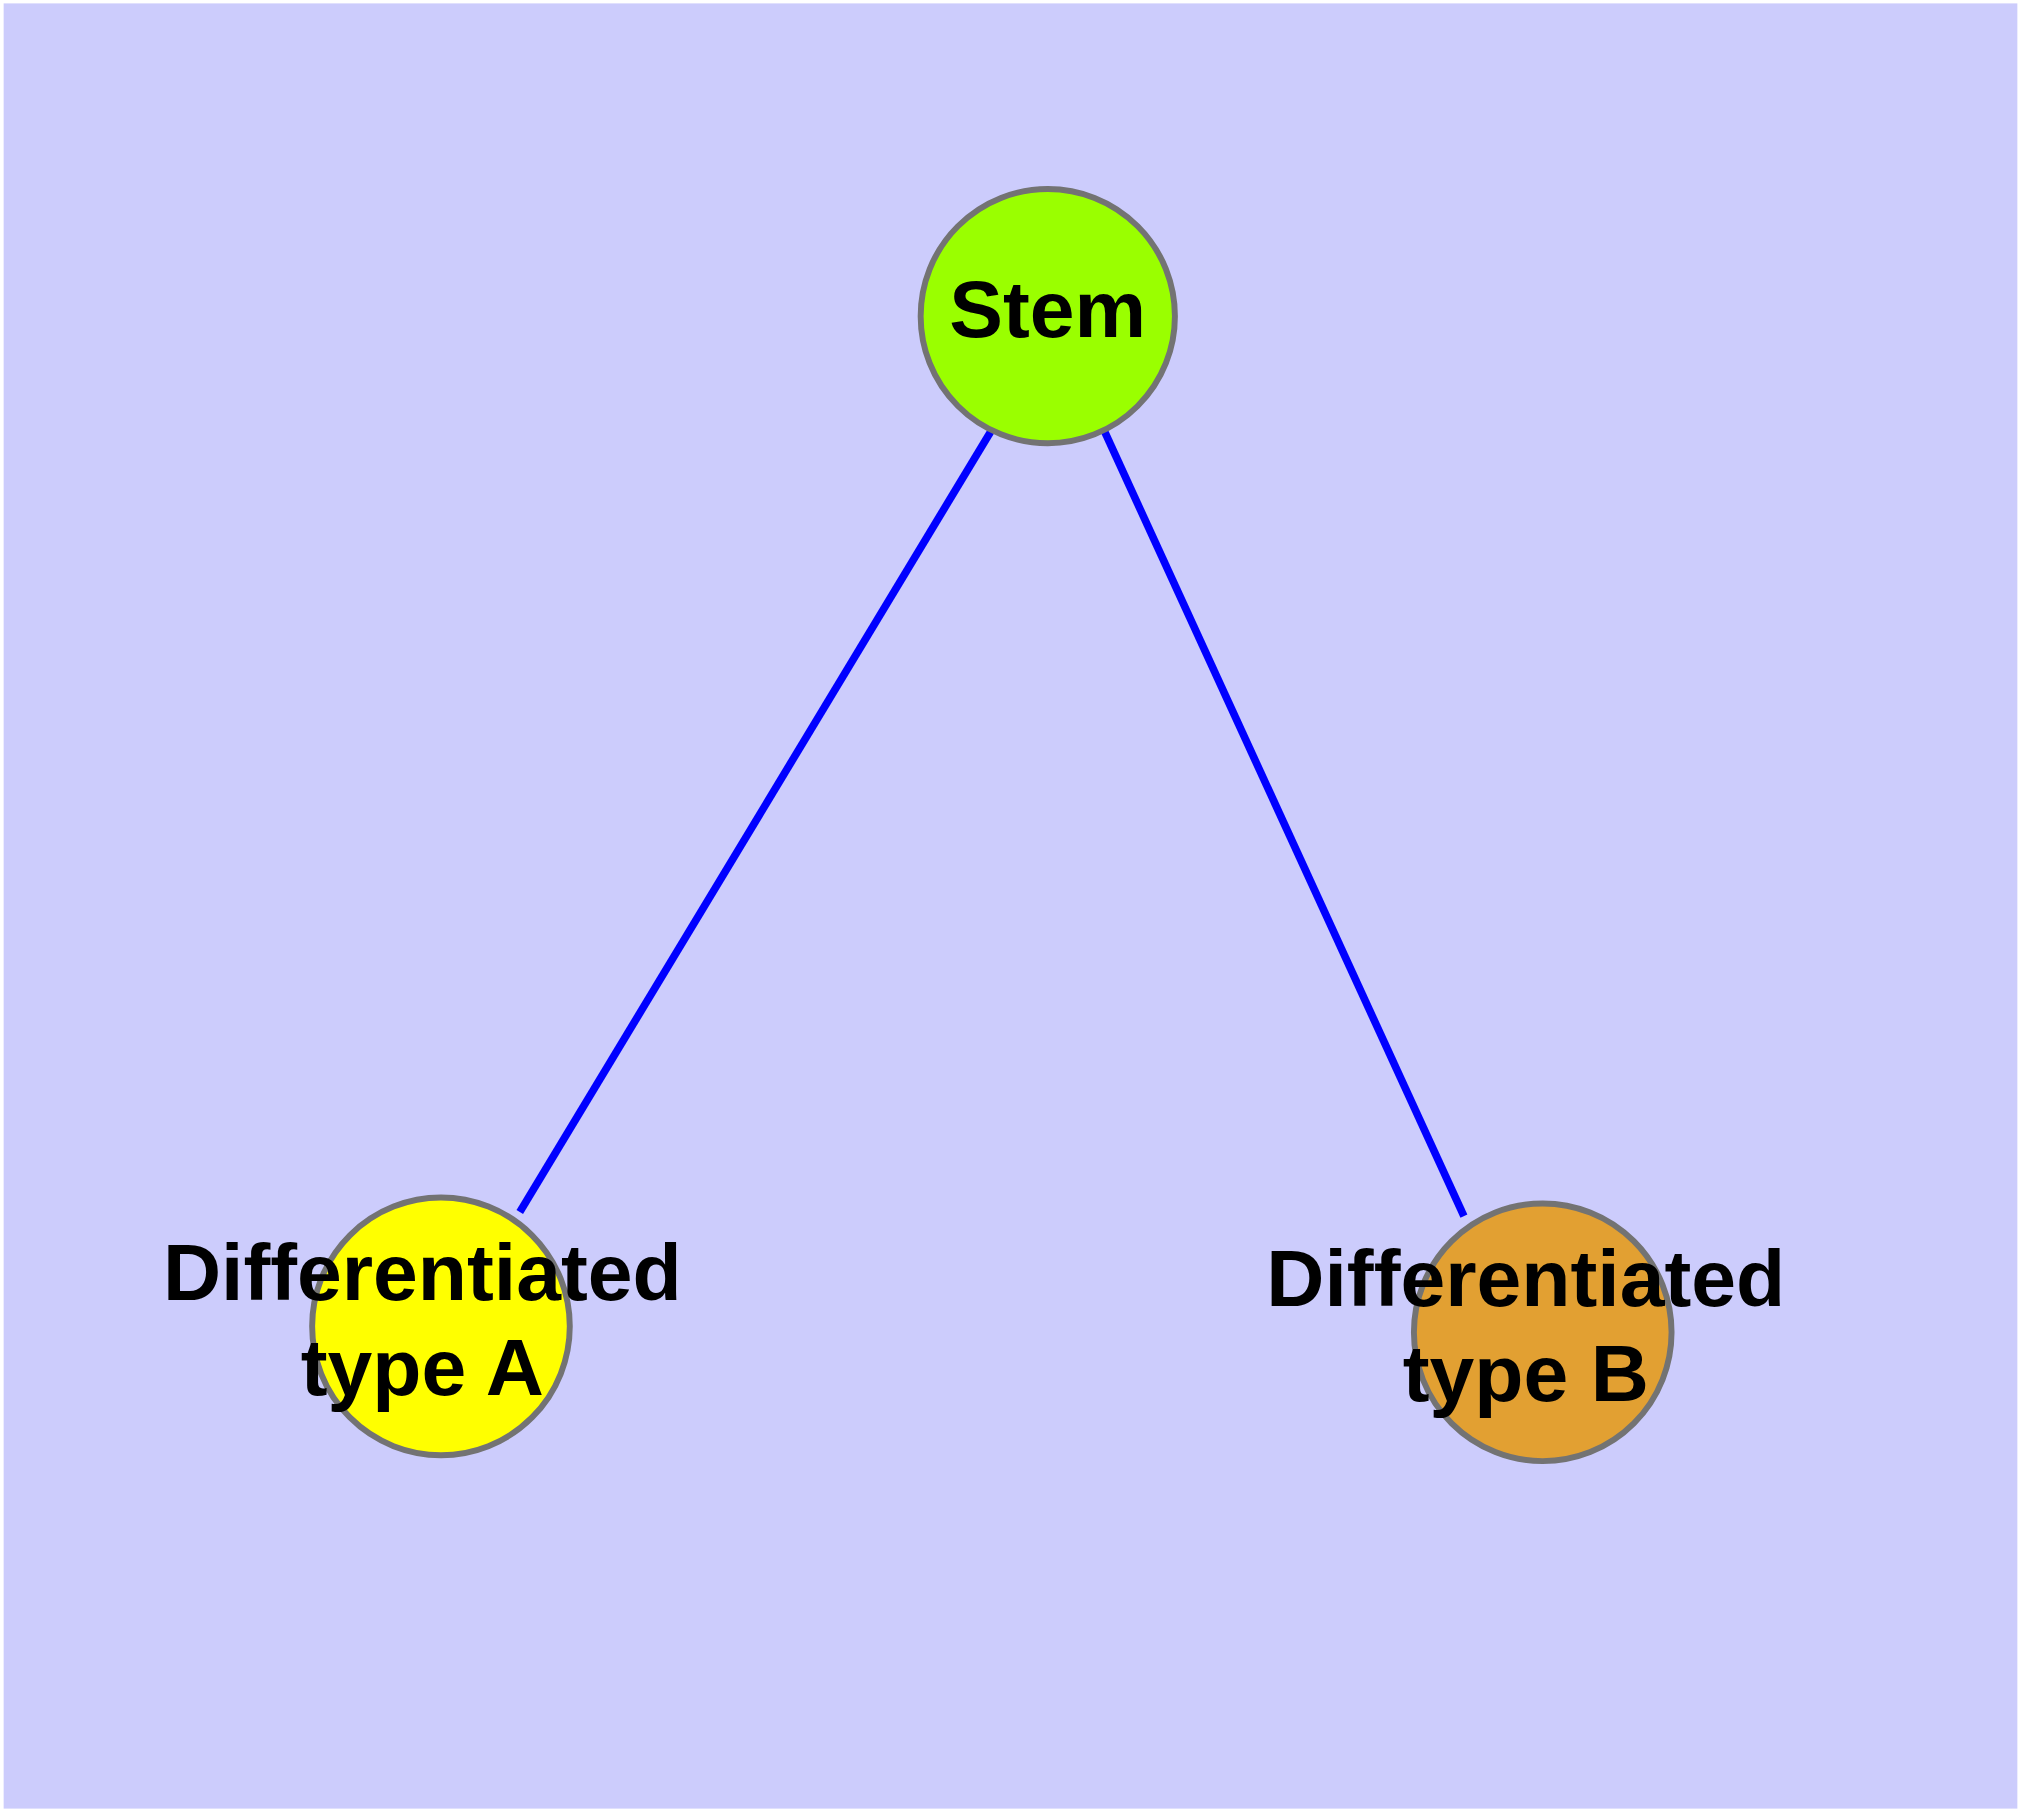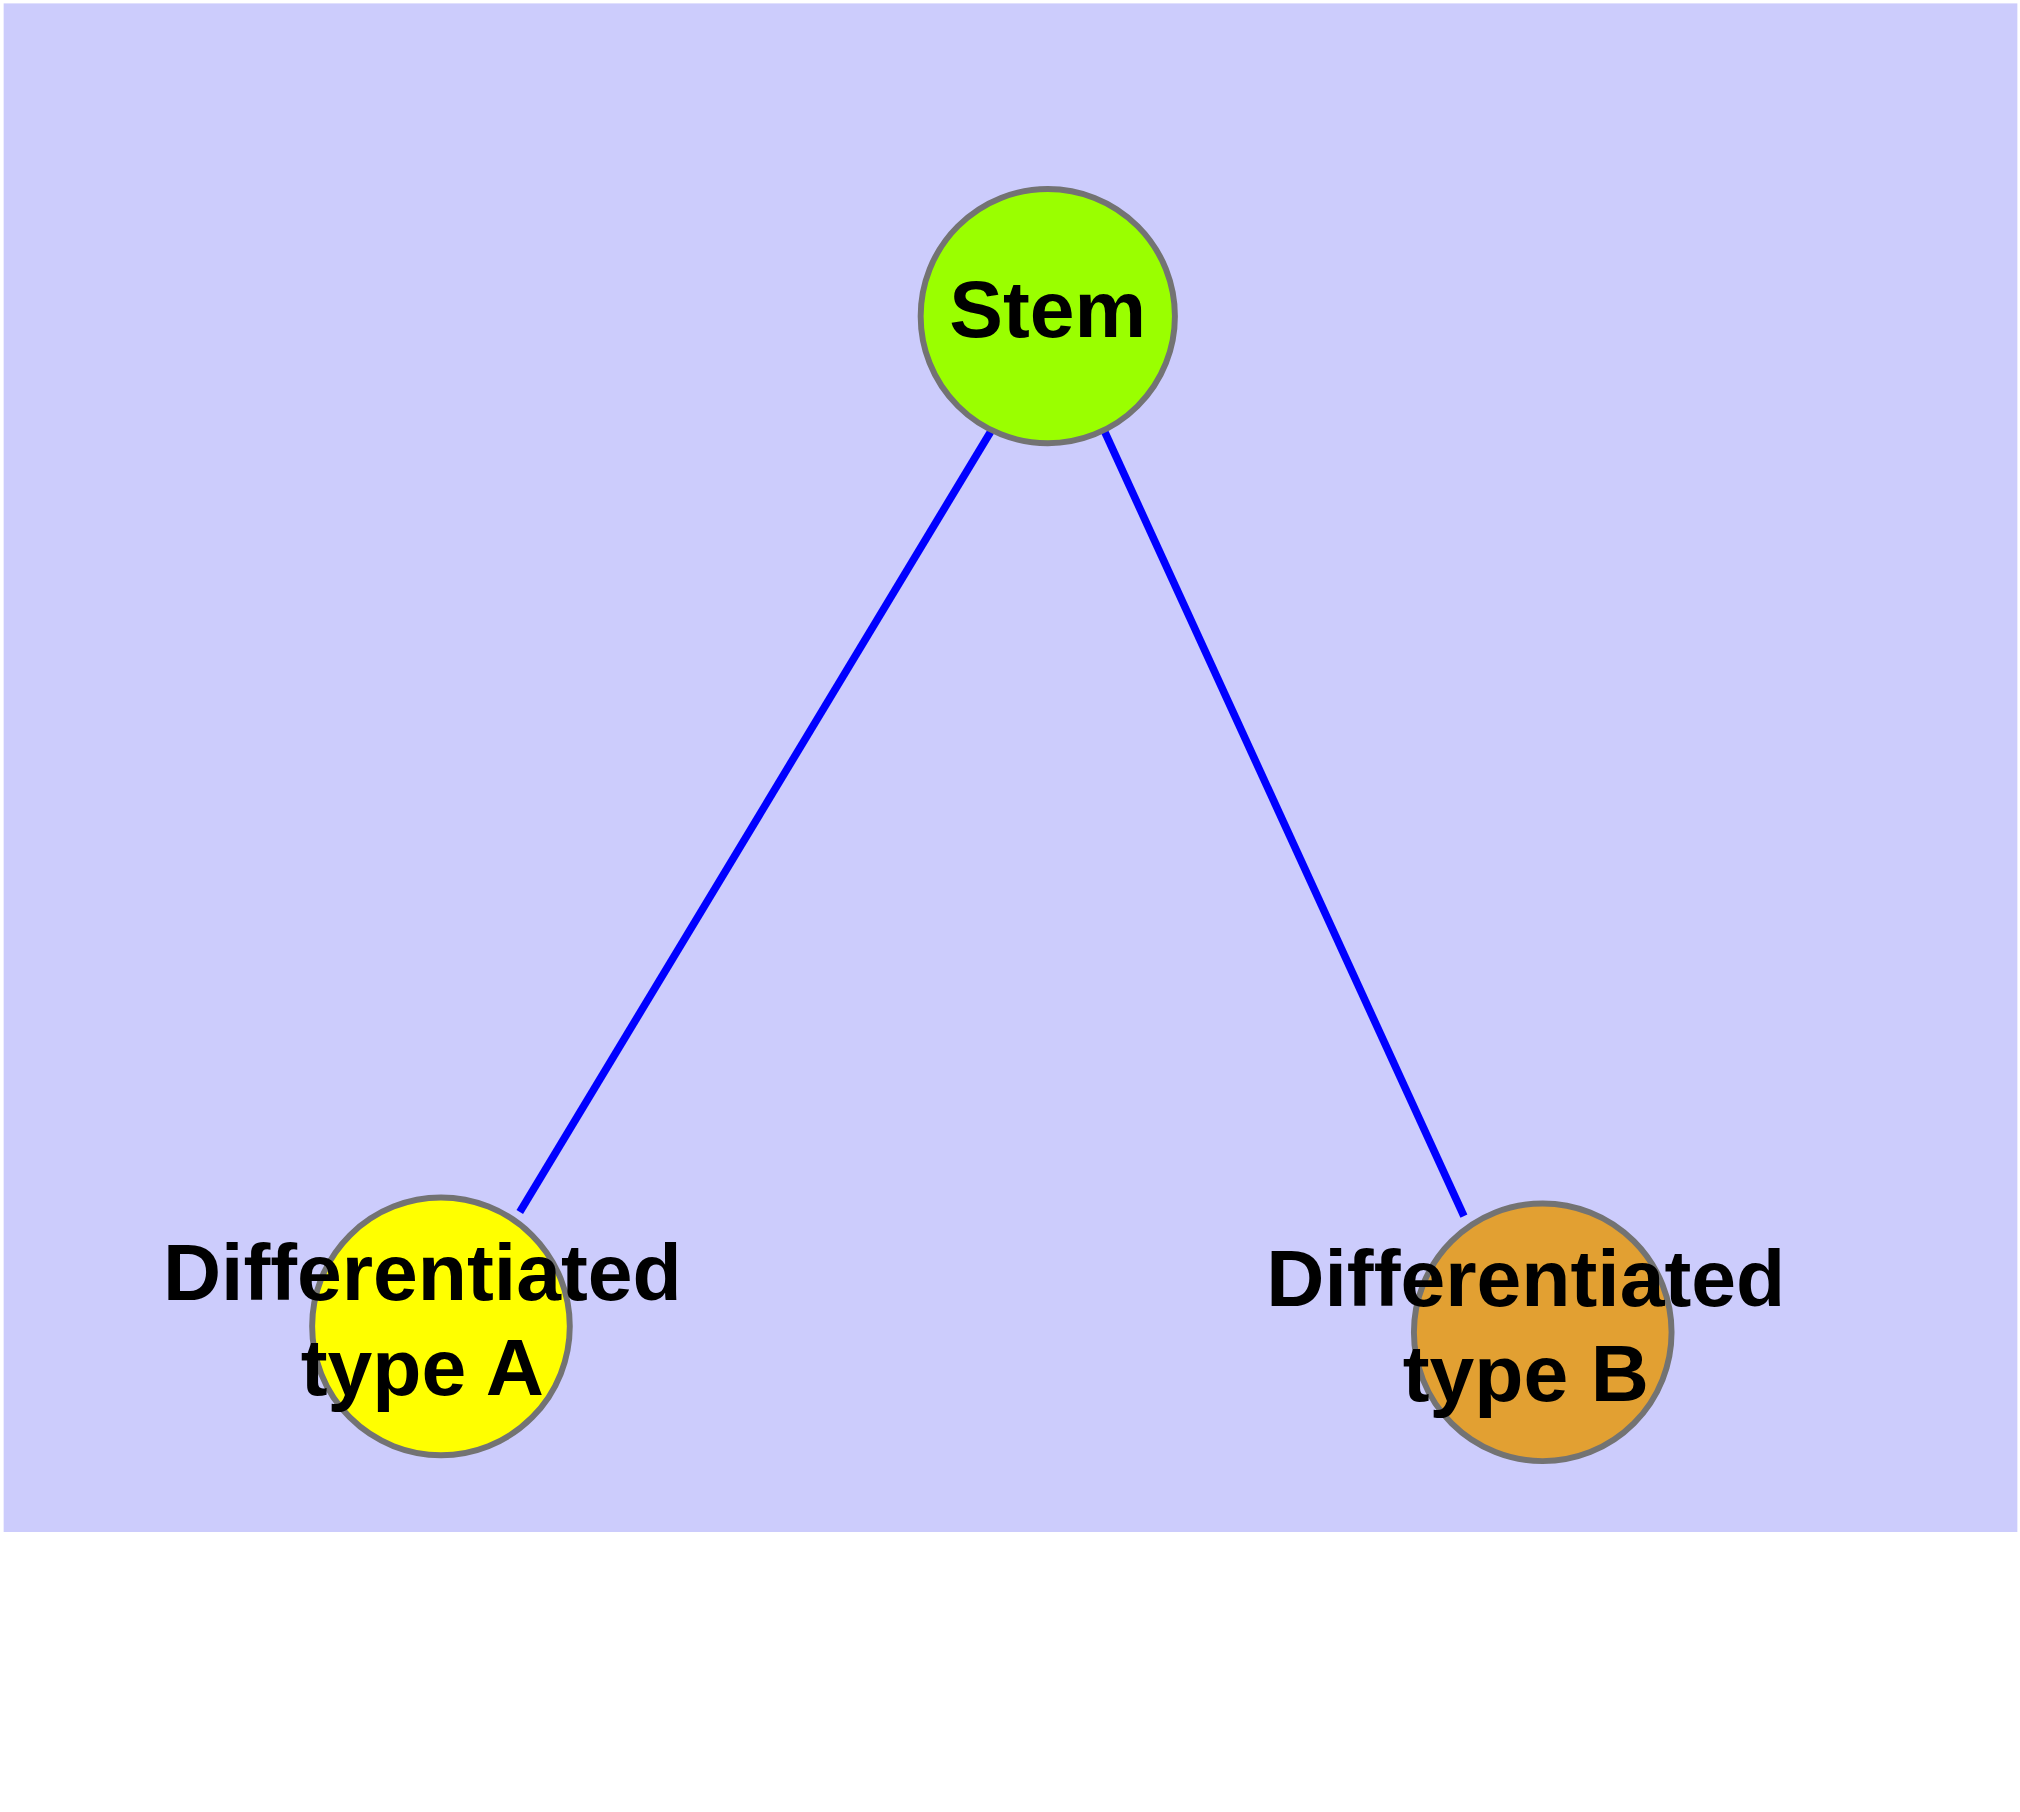--- a/index.html
+++ b/index.html
@@ -31,21 +31,21 @@
     font-weight: bold;
     fill: #000000;
     text-anchor: middle;
     dominant-baseline: middle;
     paint-order: normal;
   }
 </style>
 </head>
 <body>
 
-<div id="canvas" style="width: 2021px; height: 1532px;">
+<div id="canvas" style="width: 2021px; height: 1812px;">
   <svg id="graph-svg" viewBox="0 0 2384 2138" xmlns="http://www.w3.org/2000/svg">
 
     <rect id="bg-rect" x="4" y="4" width="2376" height="2130" fill="#ccccfc"></rect>
 
     <g id="edges-layer">
       <line id="edge-0" x1="1170" y1="507" x2="613" y2="1430" stroke="#0000ff" stroke-width="9" stroke-linecap="butt"></line>
       <line id="edge-1" x1="1302" y1="507" x2="1727" y2="1435" stroke="#0000ff" stroke-width="9" stroke-linecap="butt"></line>
     </g>
 
     <g id="nodes-layer">

